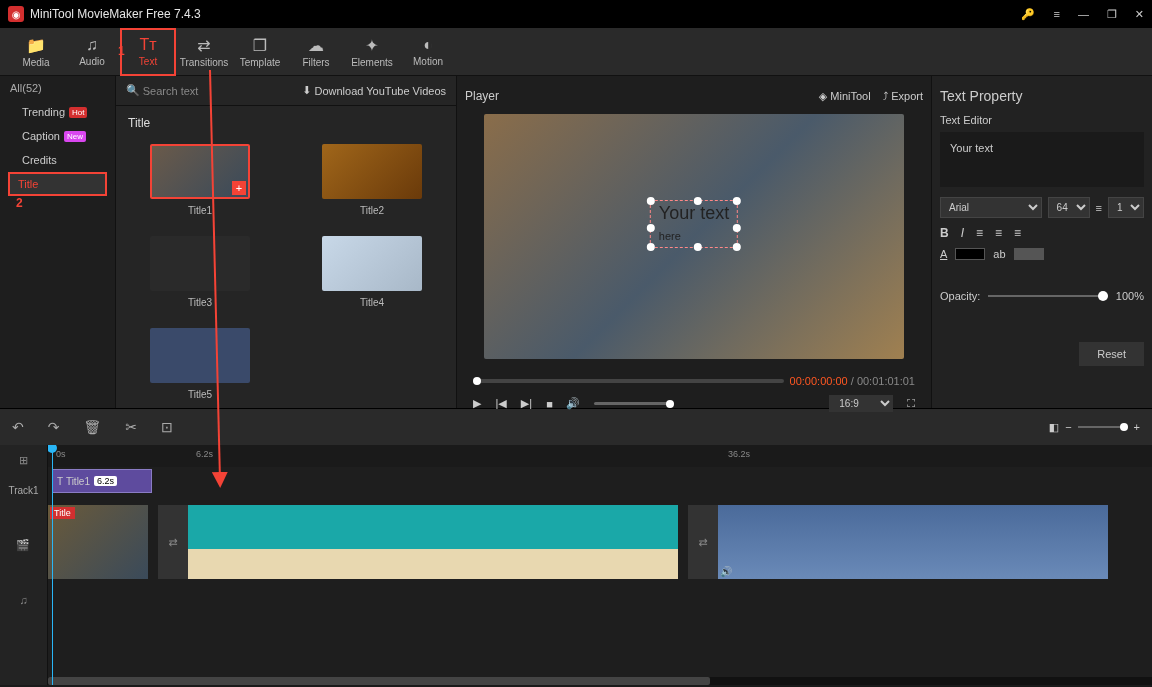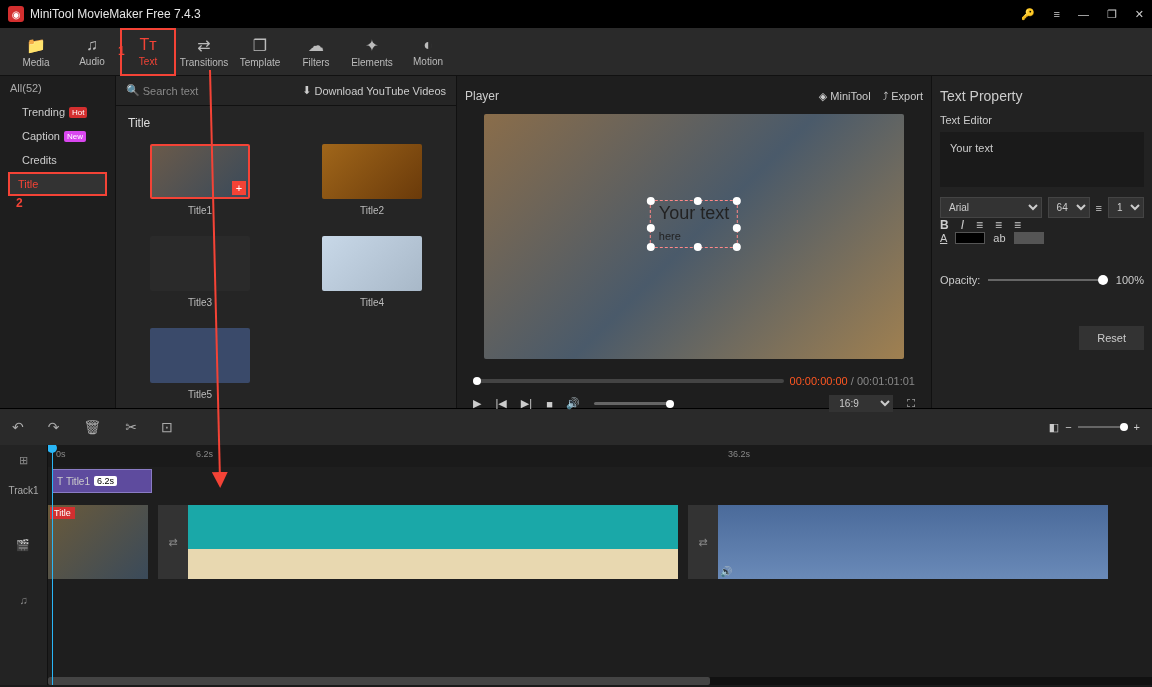--- a/index.html
+++ b/index.html
@@ -56,21 +56,21 @@
 .scrubber .dot { width: 8px; height: 8px; background: #fff; border-radius: 50%; position: absolute; left: 0; top: -2px; }
 .transport { display: flex; align-items: center; gap: 14px; margin-top: 8px; padding: 0 8px; }
 .transport .icon { cursor: pointer; color: #ccc; }
 .vol-slider { width: 80px; height: 3px; background: #666; border-radius: 2px; position: relative; }
 .vol-slider .dot { width: 8px; height: 8px; background: #fff; border-radius: 50%; position: absolute; right: 0; top: -2px; }
 .aspect-sel { background: #333; border: none; color: #ccc; padding: 2px 18px 2px 6px; font-size: 10px; }
 
 .props-panel { width: 220px; background: #222; padding: 8px; }
 .props-panel .hdr { font-size: 14px; padding: 4px 0 10px; }
 .text-editor { background: #1a1a1a; padding: 10px; font-size: 11px; color: #ccc; height: 55px; margin-bottom: 10px; }
-.prop-row { display: flex; gap: 6px; align-items: center; }
+.prop-row { display: flex; gap: 6px; margin-bottom: 8px; align-items: center; }
 .sel { background: #333; border: 1px solid #444; color: #ccc; padding: 3px 4px; font-size: 10px; }
 .fmt-icons { display: flex; gap: 12px; font-size: 12px; }
 .color-row { display: flex; gap: 8px; align-items: center; }
 .color-sw { width: 30px; height: 12px; background: #000; border: 1px solid #555; }
 .opacity-row { display: flex; align-items: center; gap: 8px; font-size: 11px; margin-top: 30px; }
 .op-slider { flex: 1; height: 2px; background: #666; position: relative; }
 .op-slider .dot { width: 10px; height: 10px; background: #fff; border-radius: 50%; position: absolute; right: 0; top: -4px; }
 .reset-btn { background: #333; border: none; color: #ccc; padding: 6px 18px; float: right; margin-top: 40px; cursor: pointer; font-size: 11px; }
 
 .timeline-area { border-top: 1px solid #000; }

